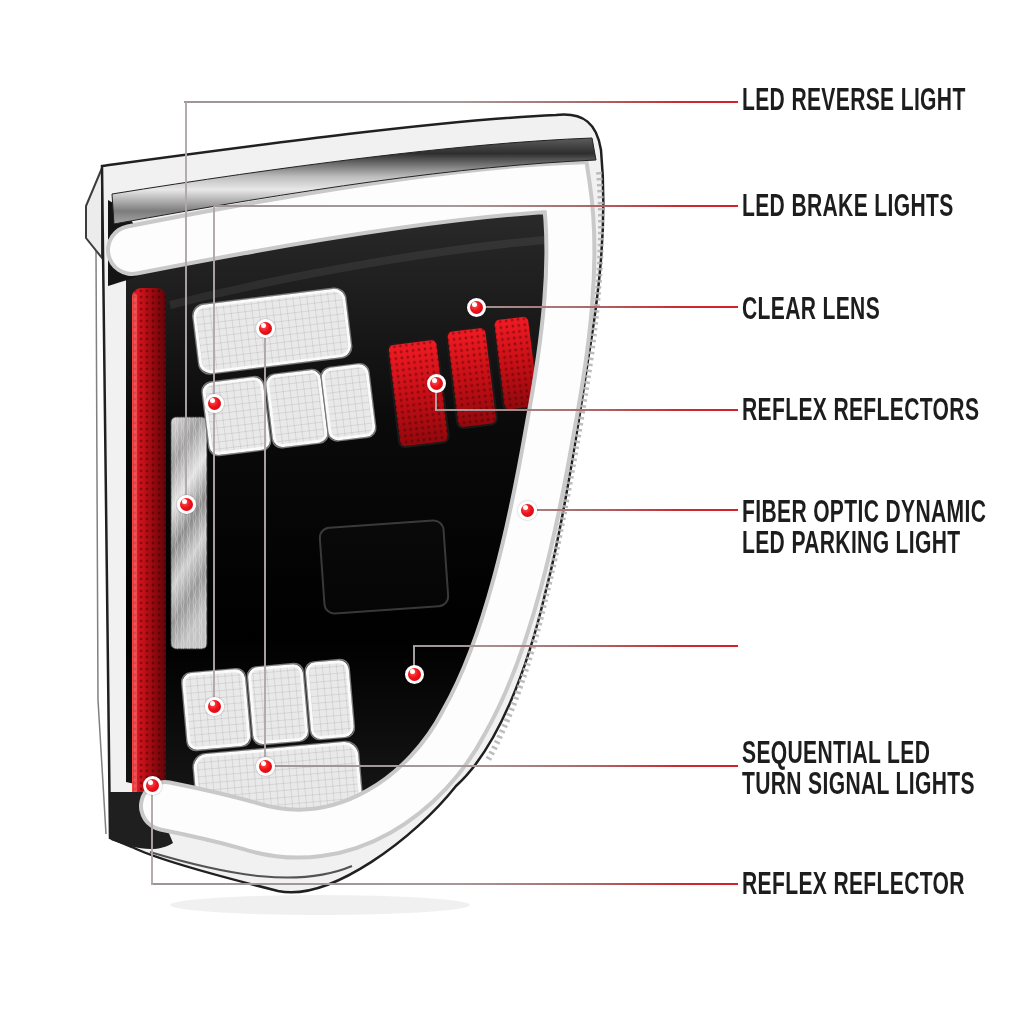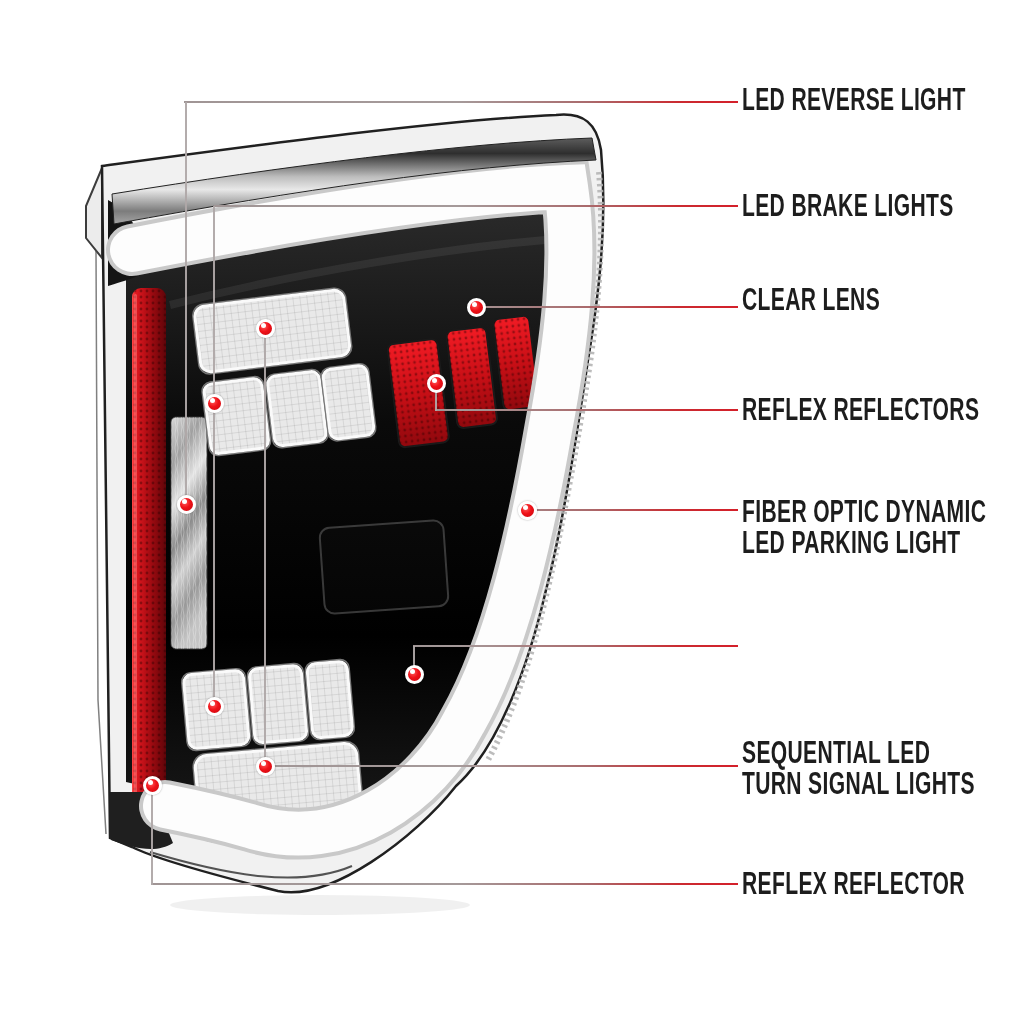--- a/index.html
+++ b/index.html
@@ -176,21 +176,21 @@
   <div class="dot" style="left:518px;top:501px;"></div>
   <div class="dot" style="left:405px;top:665px;"></div>
   <div class="dot" style="left:143px;top:776px;"></div>
 
   <div class="callout" style="top:84px;">
     <span class="ln">LED REVERSE LIGHT</span>
   </div>
   <div class="callout" style="top:190px;">
     <span class="ln">LED BRAKE LIGHTS</span>
   </div>
-  <div class="callout" style="top:284px;">
+  <div class="callout" style="top:293px;">
     <span class="ln">CLEAR LENS</span>
   </div>
   <div class="callout" style="top:394px;">
     <span class="ln">REFLEX REFLECTORS</span>
   </div>
   <div class="callout" style="top:496px;">
     <span class="ln">FIBER OPTIC DYNAMIC</span>
     <span class="ln">LED PARKING LIGHT</span>
   </div>
   <div class="callout" style="top:737px;">

